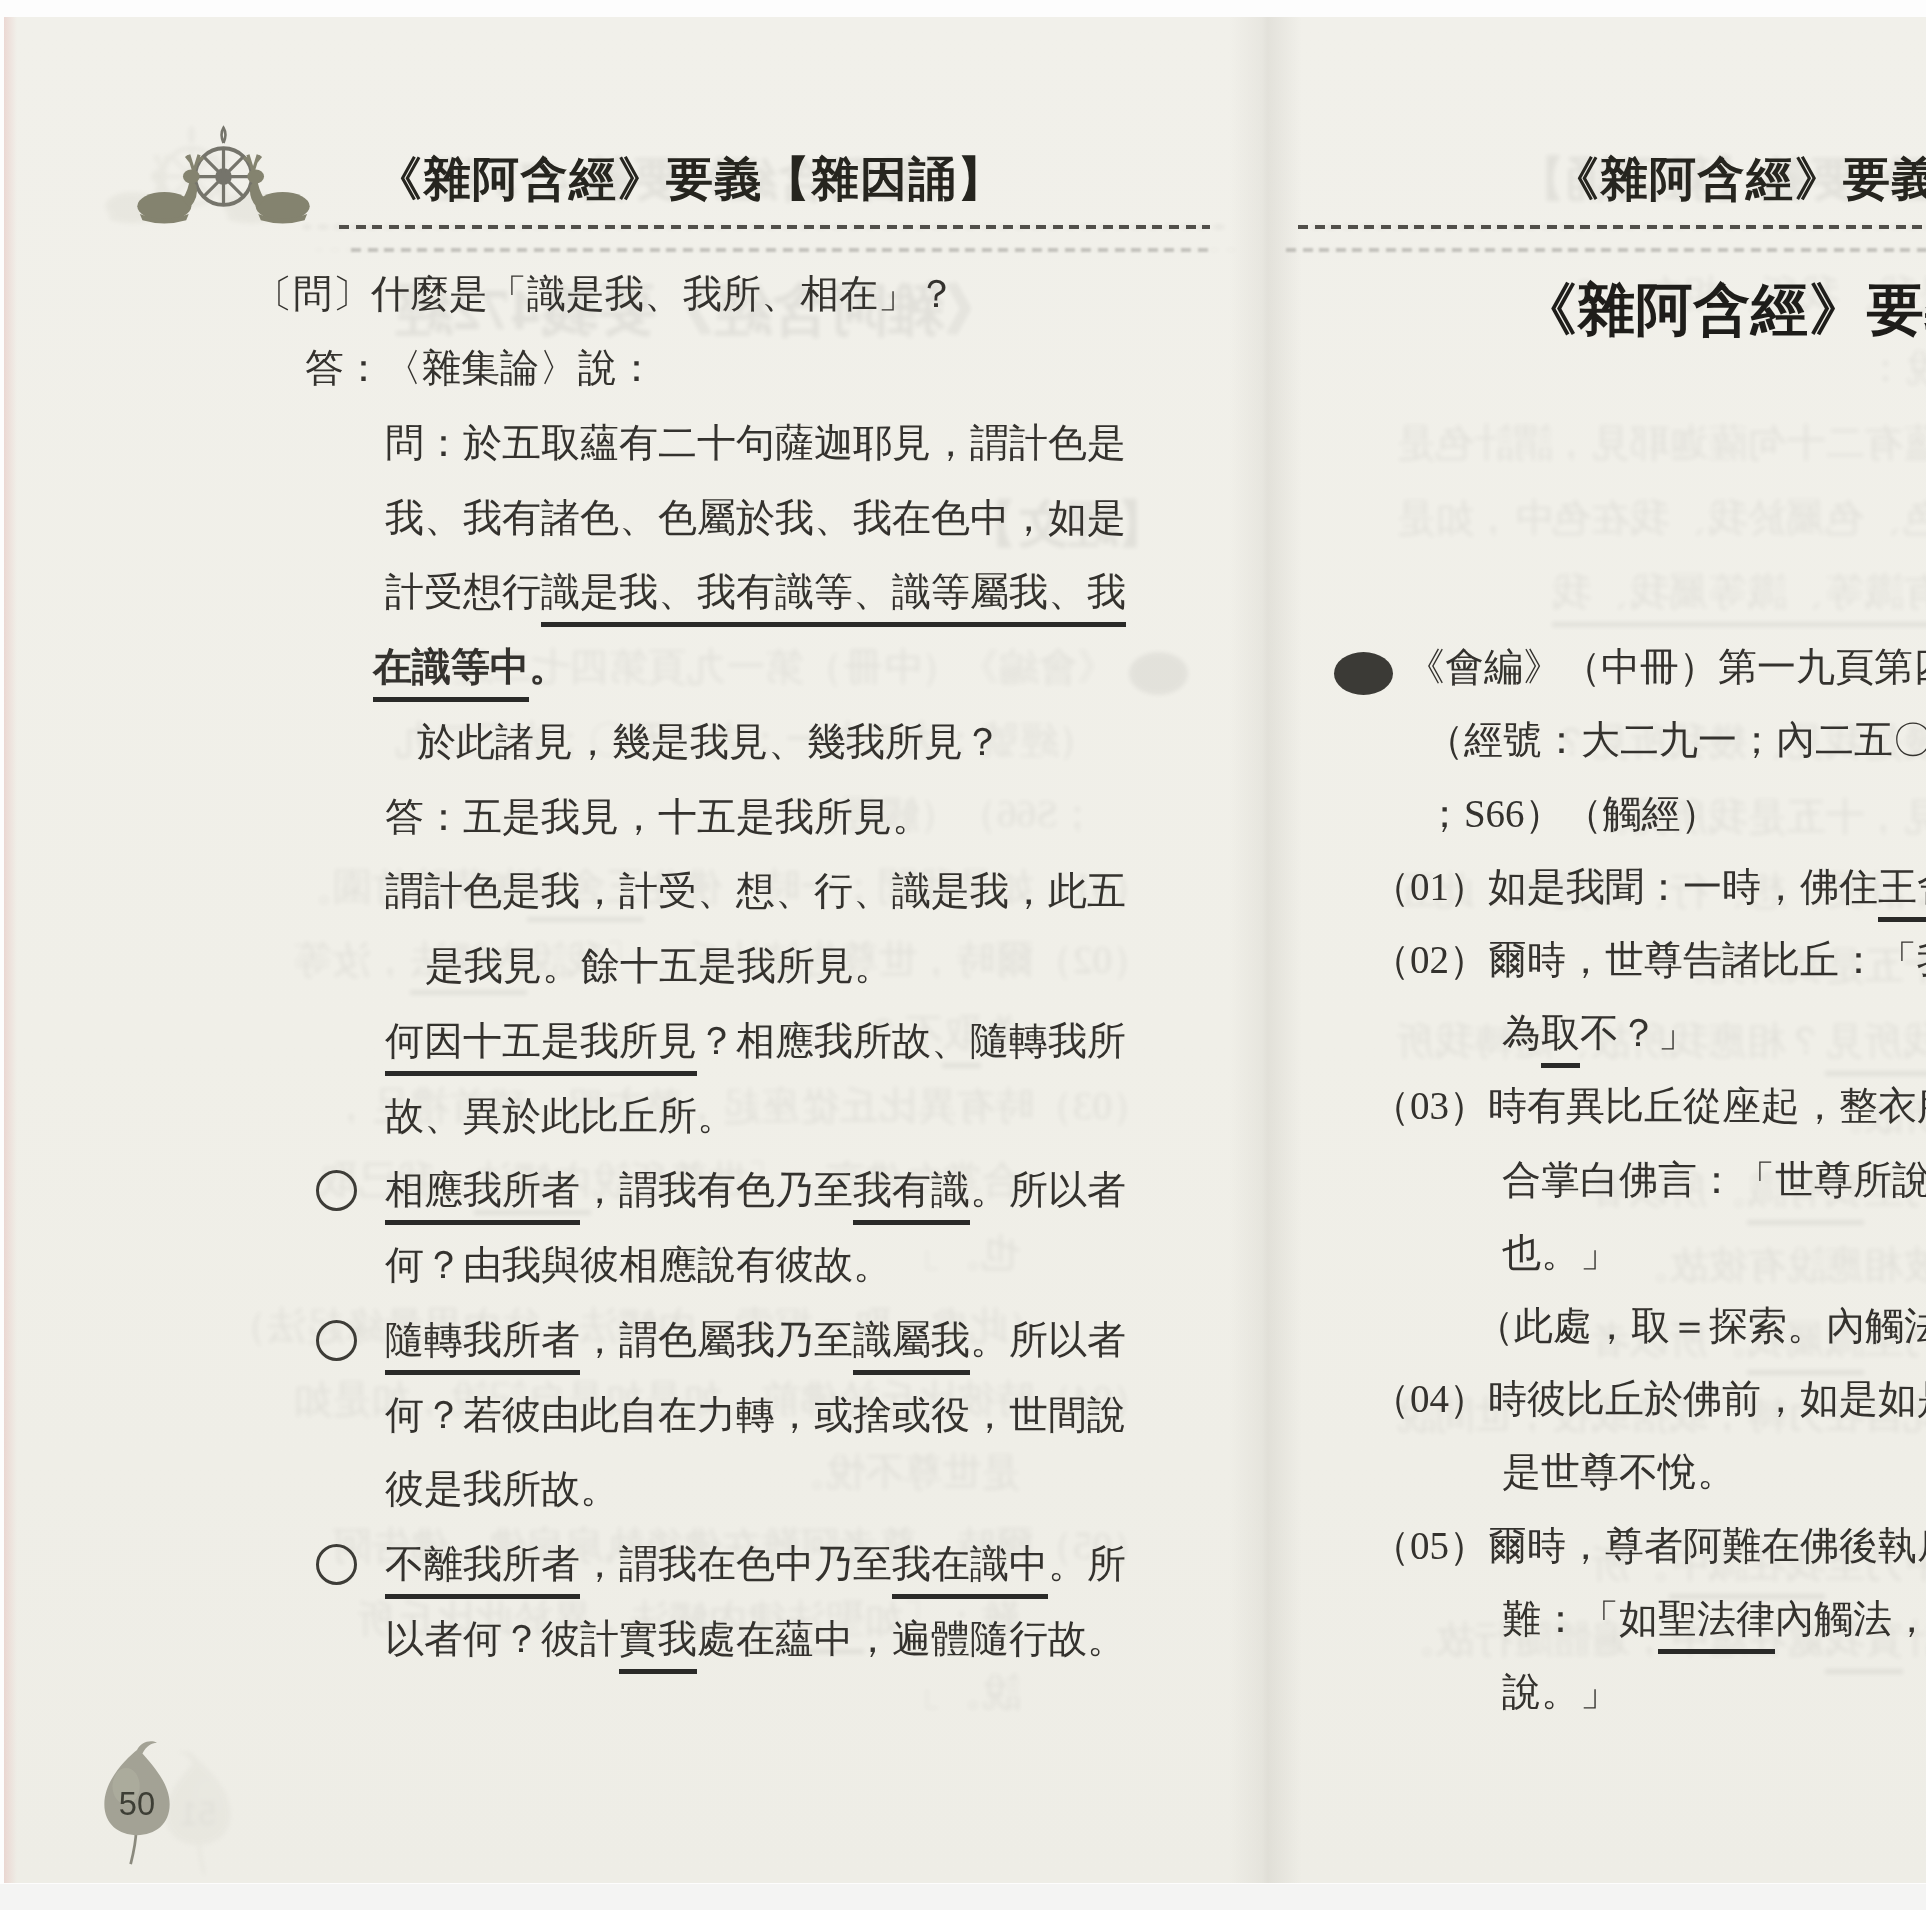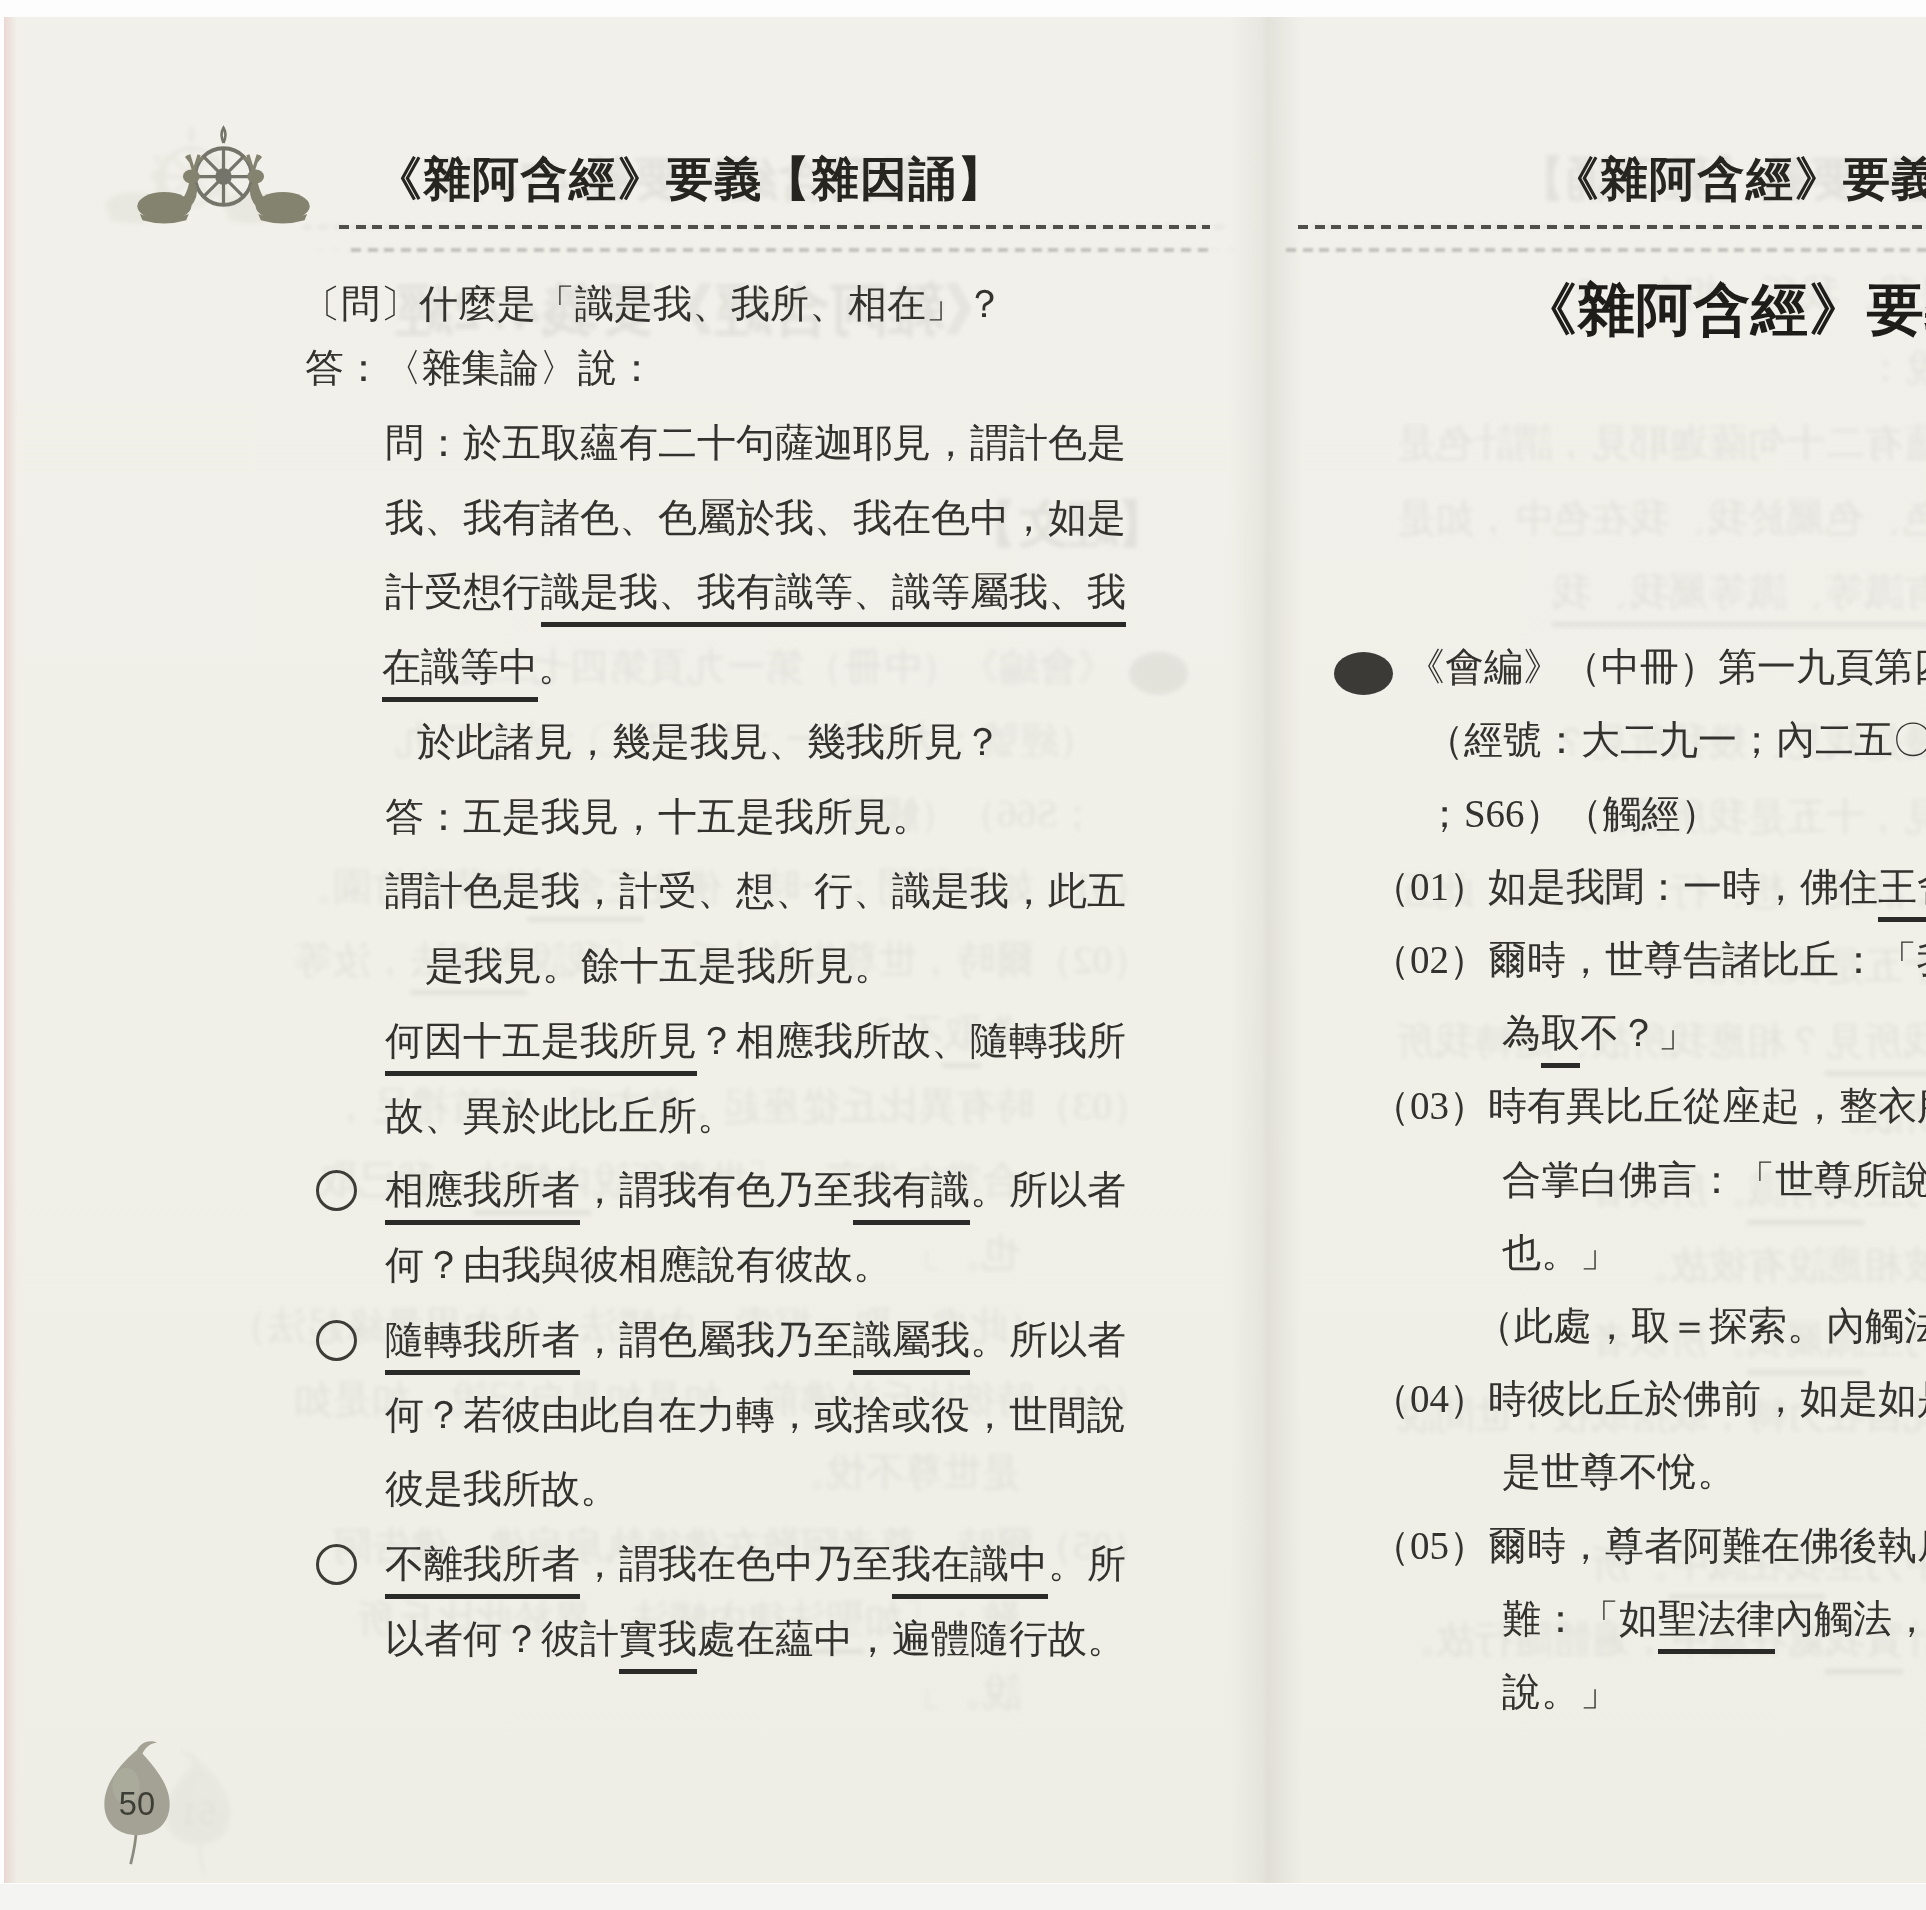--- a/index.html
+++ b/index.html
@@ -177,26 +177,26 @@
           <path d="M104,84 l-8,-26 m8,26 l8,-26 m-12,12 l-8,-10 m16,10 l10,-8" stroke="#84836f" stroke-width="5" fill="none"></path>
           <path d="M20,150 q38,14 76,0 l-4,10 q-34,10 -68,0 z"></path>
         </g>
       </svg>
 
       <div class="hdr-title" style="left:371px;">《雜阿含經》要義【雜因誦】</div>
       <div class="hdr-rule" style="left:335px;width:871px;"></div>
       <div class="hdr-rule ghost" style="left:347px;width:860px;"></div>
 
       <div id="left-lines">
-          <div class="bodyline" style="top: 257px; left: 250px; margin-left: 48px;"><span>〔問〕什麼是「識是我、我所、相在」？</span></div>
+          <div class="bodyline" style="top: 247px; left: 250px;"><span>〔問〕什麼是「識是我、我所、相在」？</span></div>
           <div class="bodyline" style="top: 321px; left: 301px;"><span>答：〈雜集論〉說：</span></div>
           <div class="bodyline" style="top: 396px; left: 381px;"><span>問：於五取蘊有二十句薩迦耶見，謂計色是</span></div>
           <div class="bodyline" style="top: 471px; left: 381px;"><span>我、我有諸色、色屬於我、我在色中，如是</span></div>
           <div class="bodyline" style="top: 545px; left: 381px;"><span>計受想行</span><span class="u">識是我、我有識等、識等屬我、我</span></div>
-          <div class="bodyline" style="top: 620px; left: 378px;"><span class="u">在識等中</span><span>。</span></div>
+          <div class="bodyline" style="top: 620px; left: 369px; font-weight: bold;"><span class="u">在識等中</span><span>。</span></div>
           <div class="bodyline" style="top: 695px; left: 381px; margin-left: 32px;"><span>於此諸見，幾是我見、幾我所見？</span></div>
           <div class="bodyline" style="top: 770px; left: 381px;"><span>答：五是我見，十五是我所見。</span></div>
           <div class="bodyline" style="top: 844px; left: 381px;"><span>謂計色是我，計受、想、行、識是我，此五</span></div>
           <div class="bodyline" style="top: 919px; left: 381px; margin-left: 40px;"><span>是我見。餘十五是我所見。</span></div>
           <div class="bodyline" style="top: 994px; left: 381px;"><span class="u">何因十五是我所見</span><span>？相應我所故、隨轉我所</span></div>
           <div class="bodyline" style="top: 1069px; left: 381px;"><span>故、異於此比丘所。</span></div>
           <div class="bodyline" style="top: 1143px; left: 381px;"><span class="marker circle"></span><span class="u">相應我所者</span><span>，謂我有色乃至</span><span class="u">我有識</span><span>。所以者</span></div>
           <div class="bodyline" style="top: 1218px; left: 381px;"><span>何？由我與彼相應說有彼故。</span></div>
           <div class="bodyline" style="top: 1293px; left: 381px;"><span class="marker circle"></span><span class="u">隨轉我所者</span><span>，謂色屬我乃至</span><span class="u">識屬我</span><span>。所以者</span></div>
           <div class="bodyline" style="top: 1368px; left: 381px;"><span>何？若彼由此自在力轉，或捨或役，世間說</span></div>

